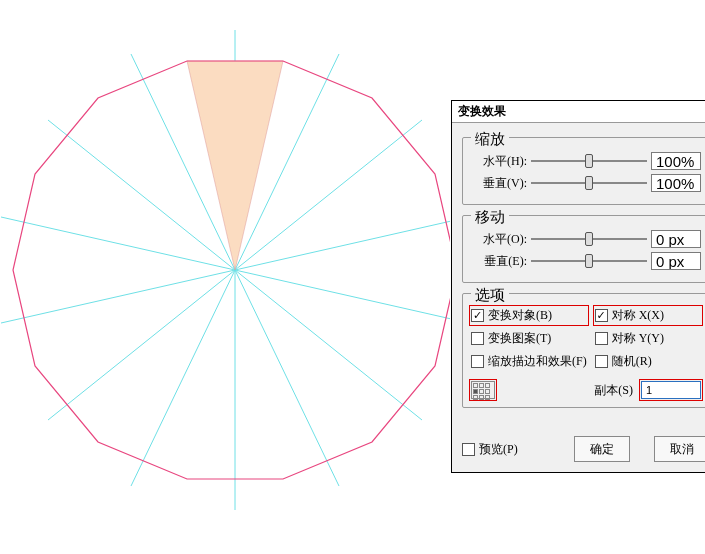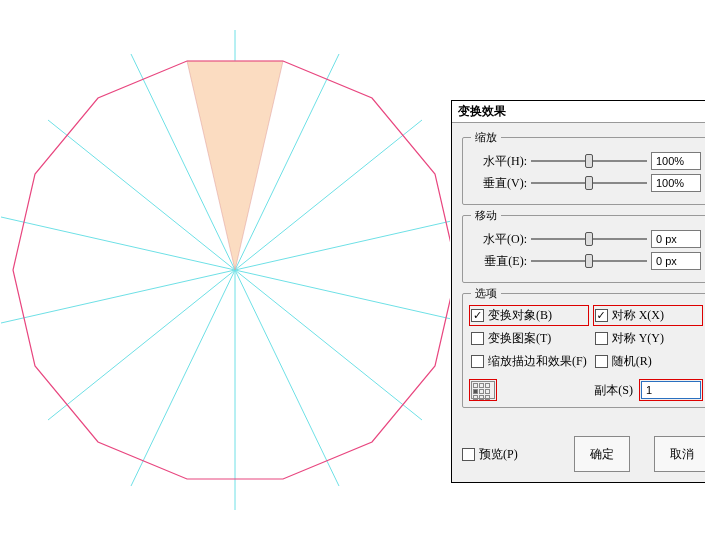--- a/index.html
+++ b/index.html
@@ -48,21 +48,21 @@
     margin: 6px 0 10px 0;
     padding: 10px 8px 8px 8px;
     position: relative;
   }
   .legend {
     position: absolute;
     top: -8px;
     left: 8px;
     background: #f0f0f0;
     padding: 0 4px;
-    font-size: 11px;
+    font-size: 15px;
   }
   .row {
     display: flex;
     align-items: center;
     margin: 4px 0;
     gap: 4px;
   }
   .label {
     width: 56px;
     white-space: nowrap;
@@ -89,21 +89,21 @@
     background: #ddd;
     border: 1px solid #555;
     border-radius: 2px;
     transform: translateX(-50%);
   }
   .num-input {
     width: 50px;
     height: 18px;
     border: 1px solid #7a7a7a;
     background: #fff;
-    font-size: 11px;
+    font-size: 15px;
     padding: 0 4px;
     font-family: sans-serif;
   }
   .angle-row {
     display: flex;
     align-items: center;
     gap: 6px;
   }
   .angle-dial {
     width: 24px;
@@ -190,21 +190,21 @@
     padding: 8px 10px 10px 10px;
   }
   .preview-group {
     display: flex;
     align-items: center;
     gap: 4px;
     margin-right: auto;
   }
   .btn {
     min-width: 56px;
-    height: 36px;
+    height: 26px;
     border: 1px solid #888;
     background: #f8f8f8;
     font-size: 12px;
     display: inline-flex;
     align-items: center;
     justify-content: center;
     cursor: pointer;
     font-family: inherit;
   }
 </style>

